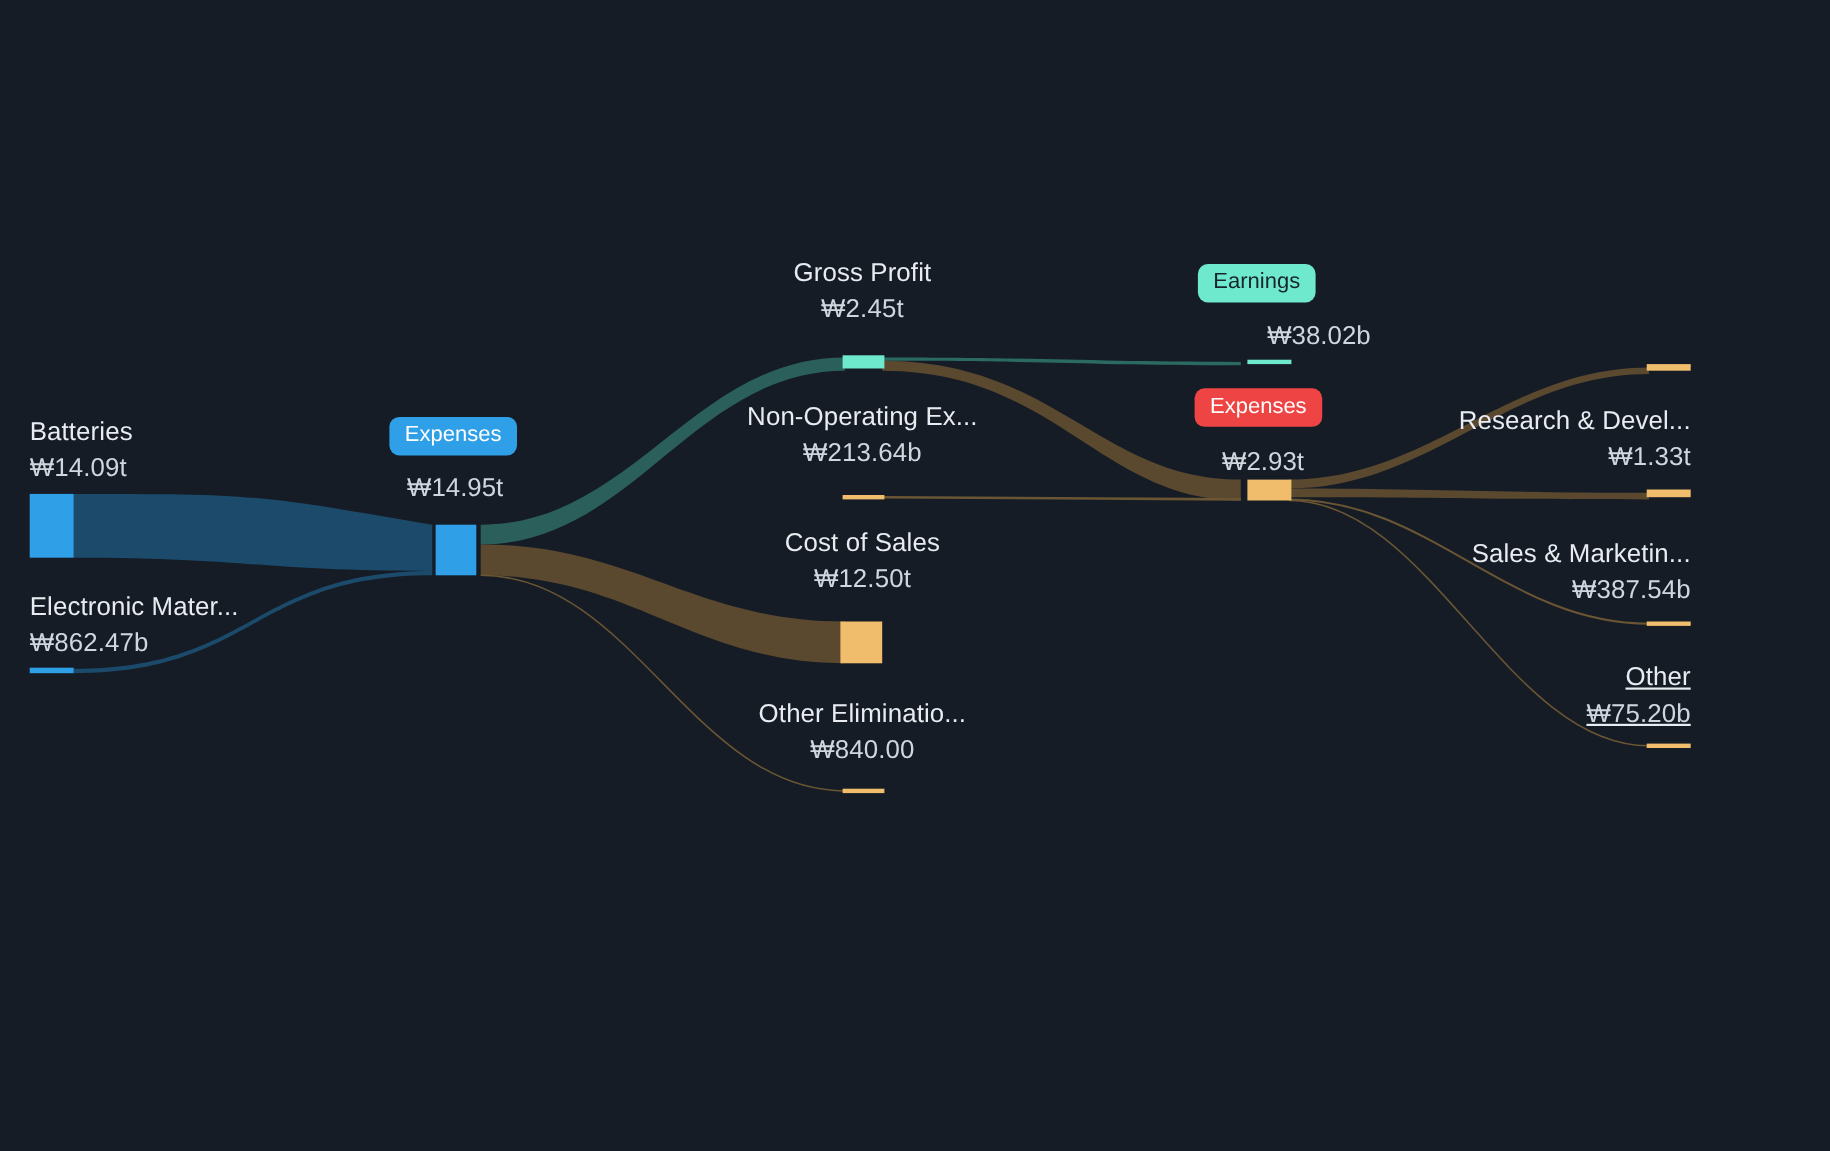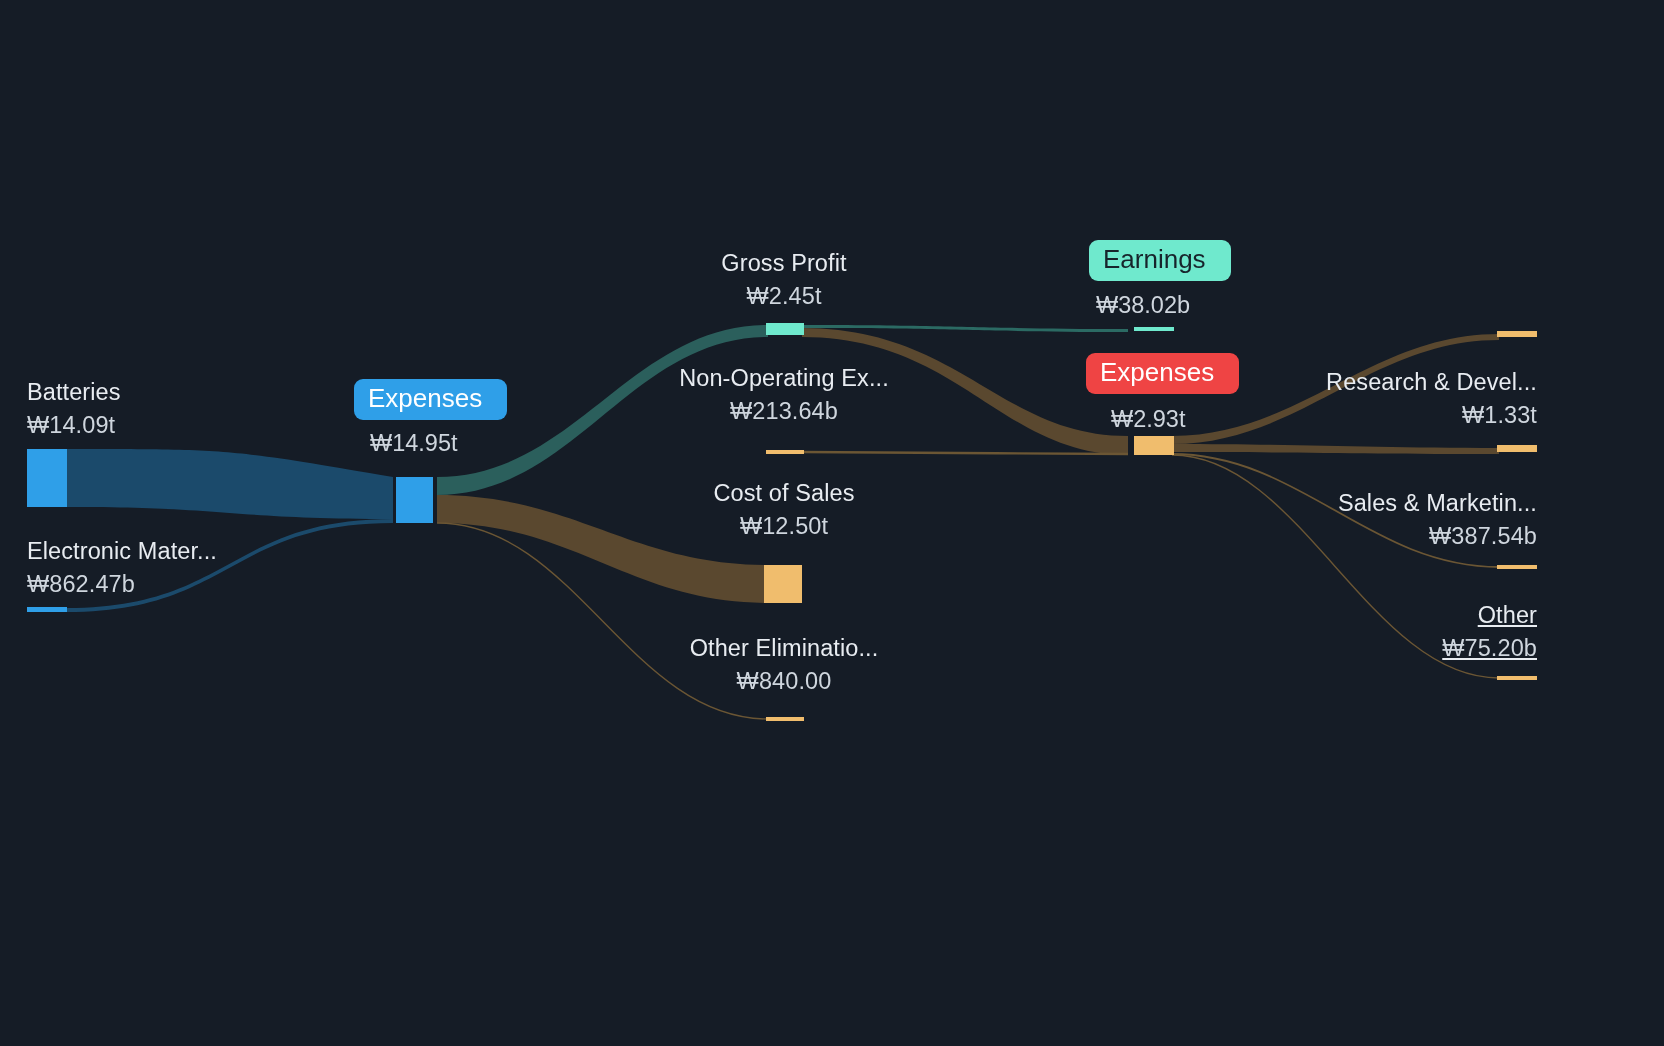--- a/index.html
+++ b/index.html
@@ -33,22 +33,22 @@
     display: block;
     color: #cfd6de;
     font-size: 23.5px;
     margin-top: 9px;
   }
   .label.right { text-align: right; }
   .label.center { text-align: center; }
   .pill {
     position: absolute;
     border-radius: 9px;
-    padding: 6px 25px 8px 14px;
-    font-size: 26px;
+    padding: 6px 14px 8px 14px;
+    font-size: 20px;
     line-height: 1.05;
     white-space: nowrap;
   }
   .pill.revenue { background: #2f9fe8; color: #ffffff; }
   .pill.earnings { background: #6fe9cd; color: #17242b; }
   .pill.expenses { background: #ef4444; color: #ffffff; }
   .pill-val {
     position: absolute;
     color: #cfd6de;
     font-size: 23.5px;
@@ -109,21 +109,21 @@
   <div class="label" style="left:27px; top:540px;">
     <span>Electronic Mater...</span>
     <span class="val">₩862.47b</span>
   </div>
 
   <div class="pill revenue" style="left:354px; top:379px;">
     <span>Expenses</span>
   </div>
   <div class="pill-val" style="left:370px; top:430px;">₩14.95t</div>
 
-  <div class="label center" style="left:648px; top:252px; width:272px;">
+  <div class="label center" style="left:648px; top:236px; width:272px;">
     <span>Gross Profit</span>
     <span class="val">₩2.45t</span>
   </div>
 
   <div class="label center" style="left:648px; top:367px; width:272px;">
     <span>Non-Operating Ex...</span>
     <span class="val">₩213.64b</span>
   </div>
 
   <div class="label center" style="left:648px; top:482px; width:272px;">
@@ -132,21 +132,21 @@
   </div>
 
   <div class="label center" style="left:648px; top:637px; width:272px;">
     <span>Other Eliminatio...</span>
     <span class="val">₩840.00</span>
   </div>
 
   <div class="pill earnings" style="left:1089px; top:240px;">
     <span>Earnings</span>
   </div>
-  <div class="pill-val" style="left:1096px; top:292px;text-align:right;">₩38.02b</div>
+  <div class="pill-val" style="left:1152px; top:292px;text-align:right;">₩38.02b</div>
 
   <div class="pill expenses" style="left:1086px; top:353px;">
     <span>Expenses</span>
   </div>
   <div class="pill-val" style="left:1111px; top:406px;">₩2.93t</div>
 
 
   <div class="label right" style="left:1237px; top:371px; width:300px;">
     <span>Research &amp; Devel...</span>
     <span class="val">₩1.33t</span>

